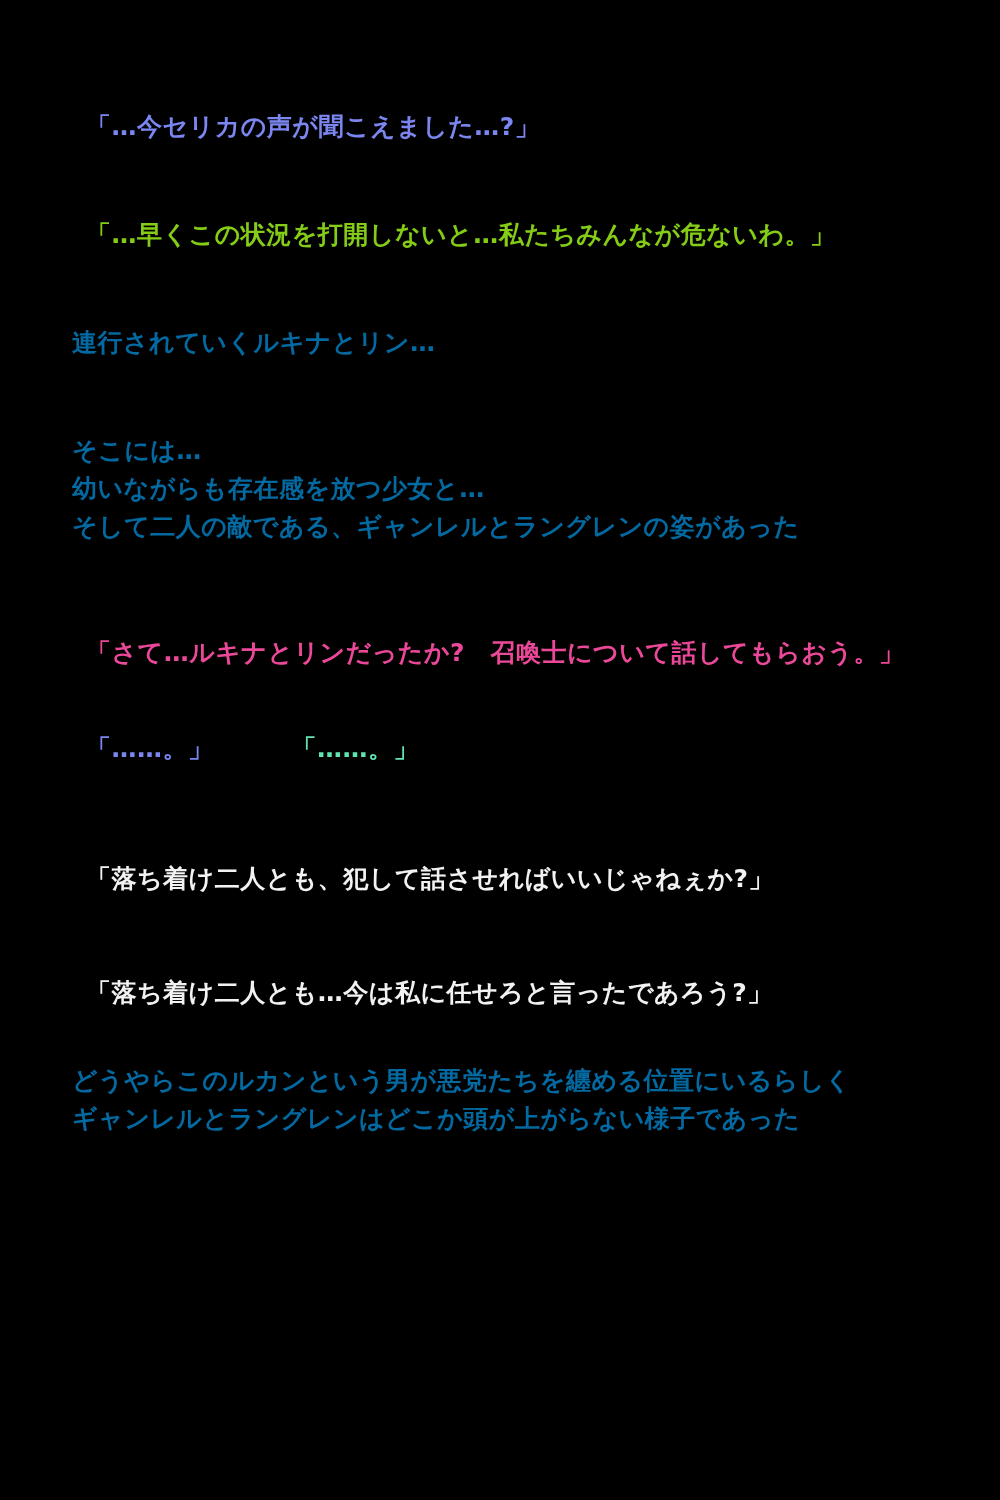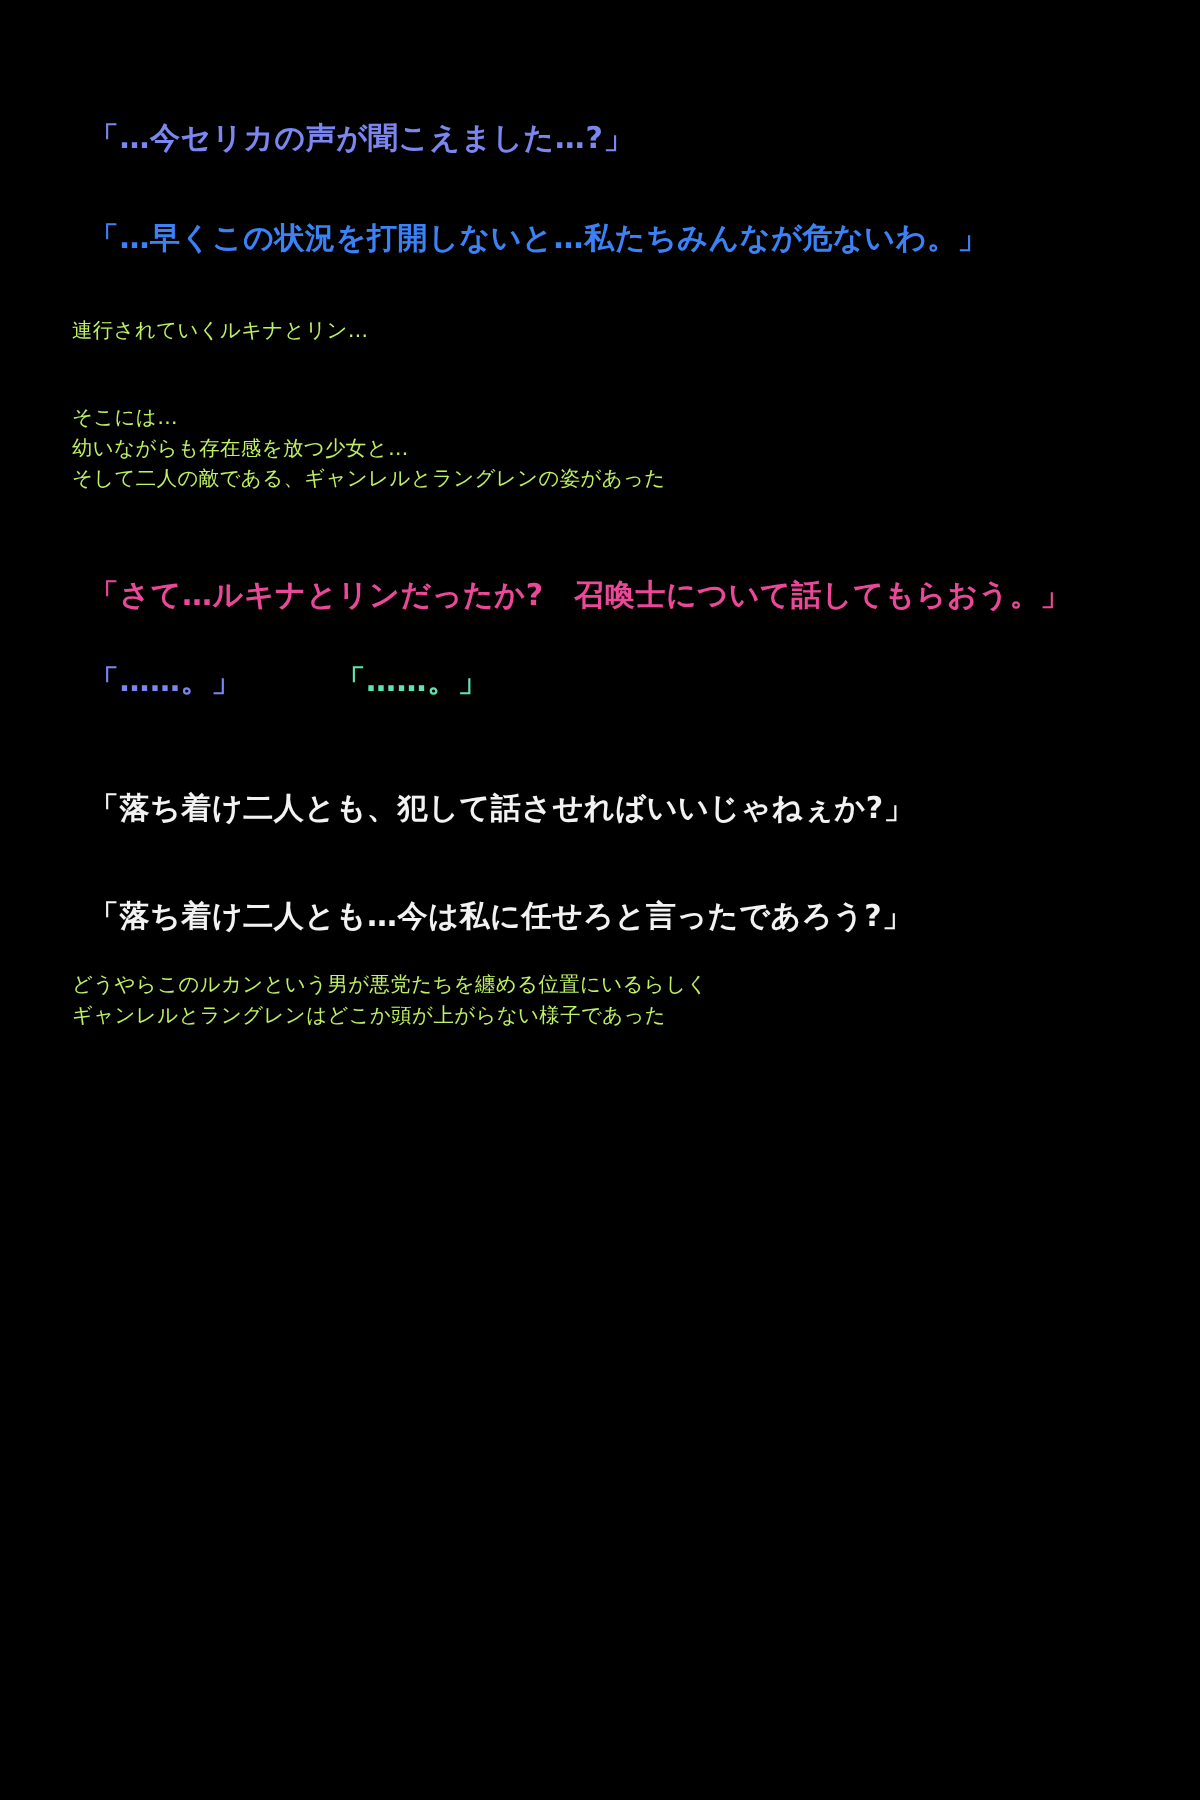--- a/index.html
+++ b/index.html
@@ -15,38 +15,38 @@
   }
   .page {
     position: relative;
     width: 1000px;
     height: 1500px;
     background: #000000;
     box-sizing: border-box;
     padding: 96px 60px 0 60px;
   }
   .block {
-    margin: 0;
+    margin: 12px;
   }
   .line {
     margin: 0;
     white-space: pre-wrap;
     line-height: 1.52;
     letter-spacing: 0.02em;
   }
   
   .dialogue .line {
     font-weight: 700;
     font-size: 25px;
     padding-left: 14px;
   }
   .narration .line {
-    font-weight: 400;
-    font-size: 17px;
-    color: #bef264;
+    font-weight: 700;
+    font-size: 25px;
+    color: #0369a1;
     padding-left: 0;
   }
   .sp-26 { height: 26px; }
   .sp-34 { height: 34px; }
   .sp-46 { height: 46px; }
   .sp-64 { height: 64px; }
   .inline-pair {
     display: flex;
     gap: 64px;
   }
@@ -56,21 +56,21 @@
 
 <div class="page">
 
   <div class="block dialogue">
     <p class="line" style="color:#7b86f0">「…今セリカの声が聞こえました…?」</p>
   </div>
 
   <div class="sp-46"></div>
 
   <div class="block dialogue">
-    <p class="line" style="color:#3b82f6">「…早くこの状況を打開しないと…私たちみんなが危ないわ。」</p>
+    <p class="line" style="color:#84cc16">「…早くこの状況を打開しないと…私たちみんなが危ないわ。」</p>
   </div>
 
   <div class="sp-46"></div>
 
   <div class="block narration">
     <p class="line">連行されていくルキナとリン…</p>
   </div>
 
   <div class="sp-46"></div>
 

